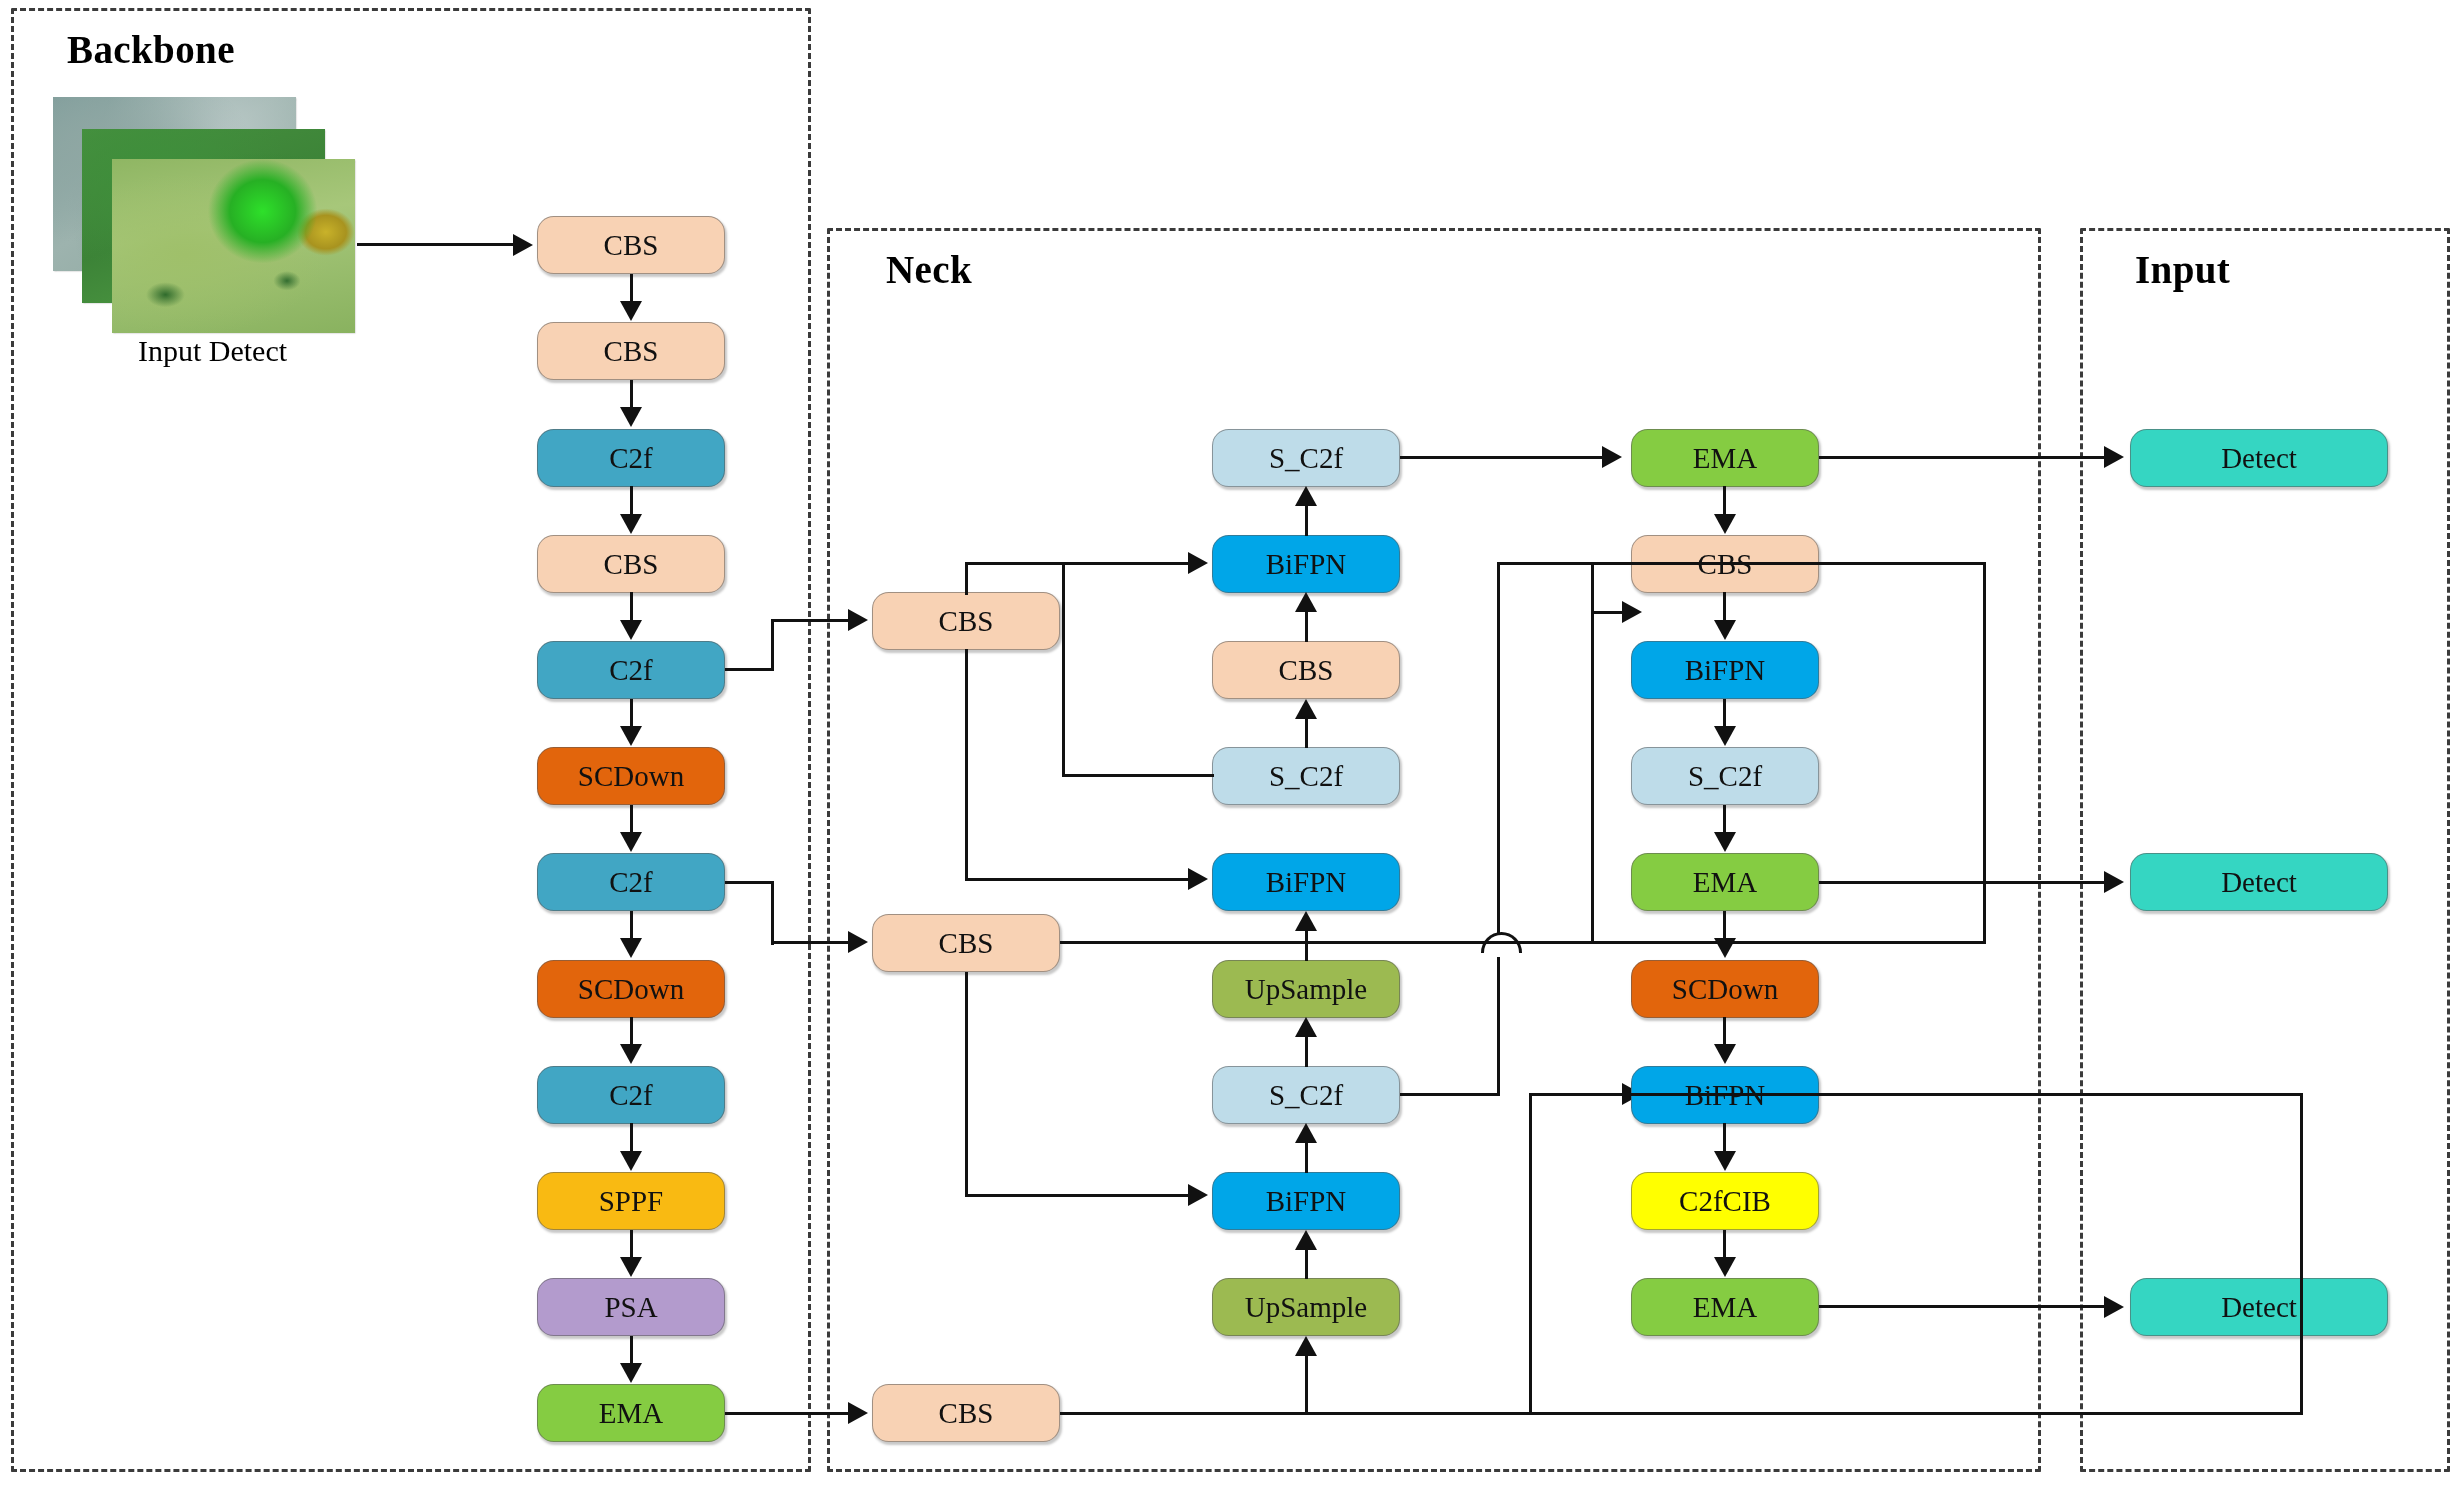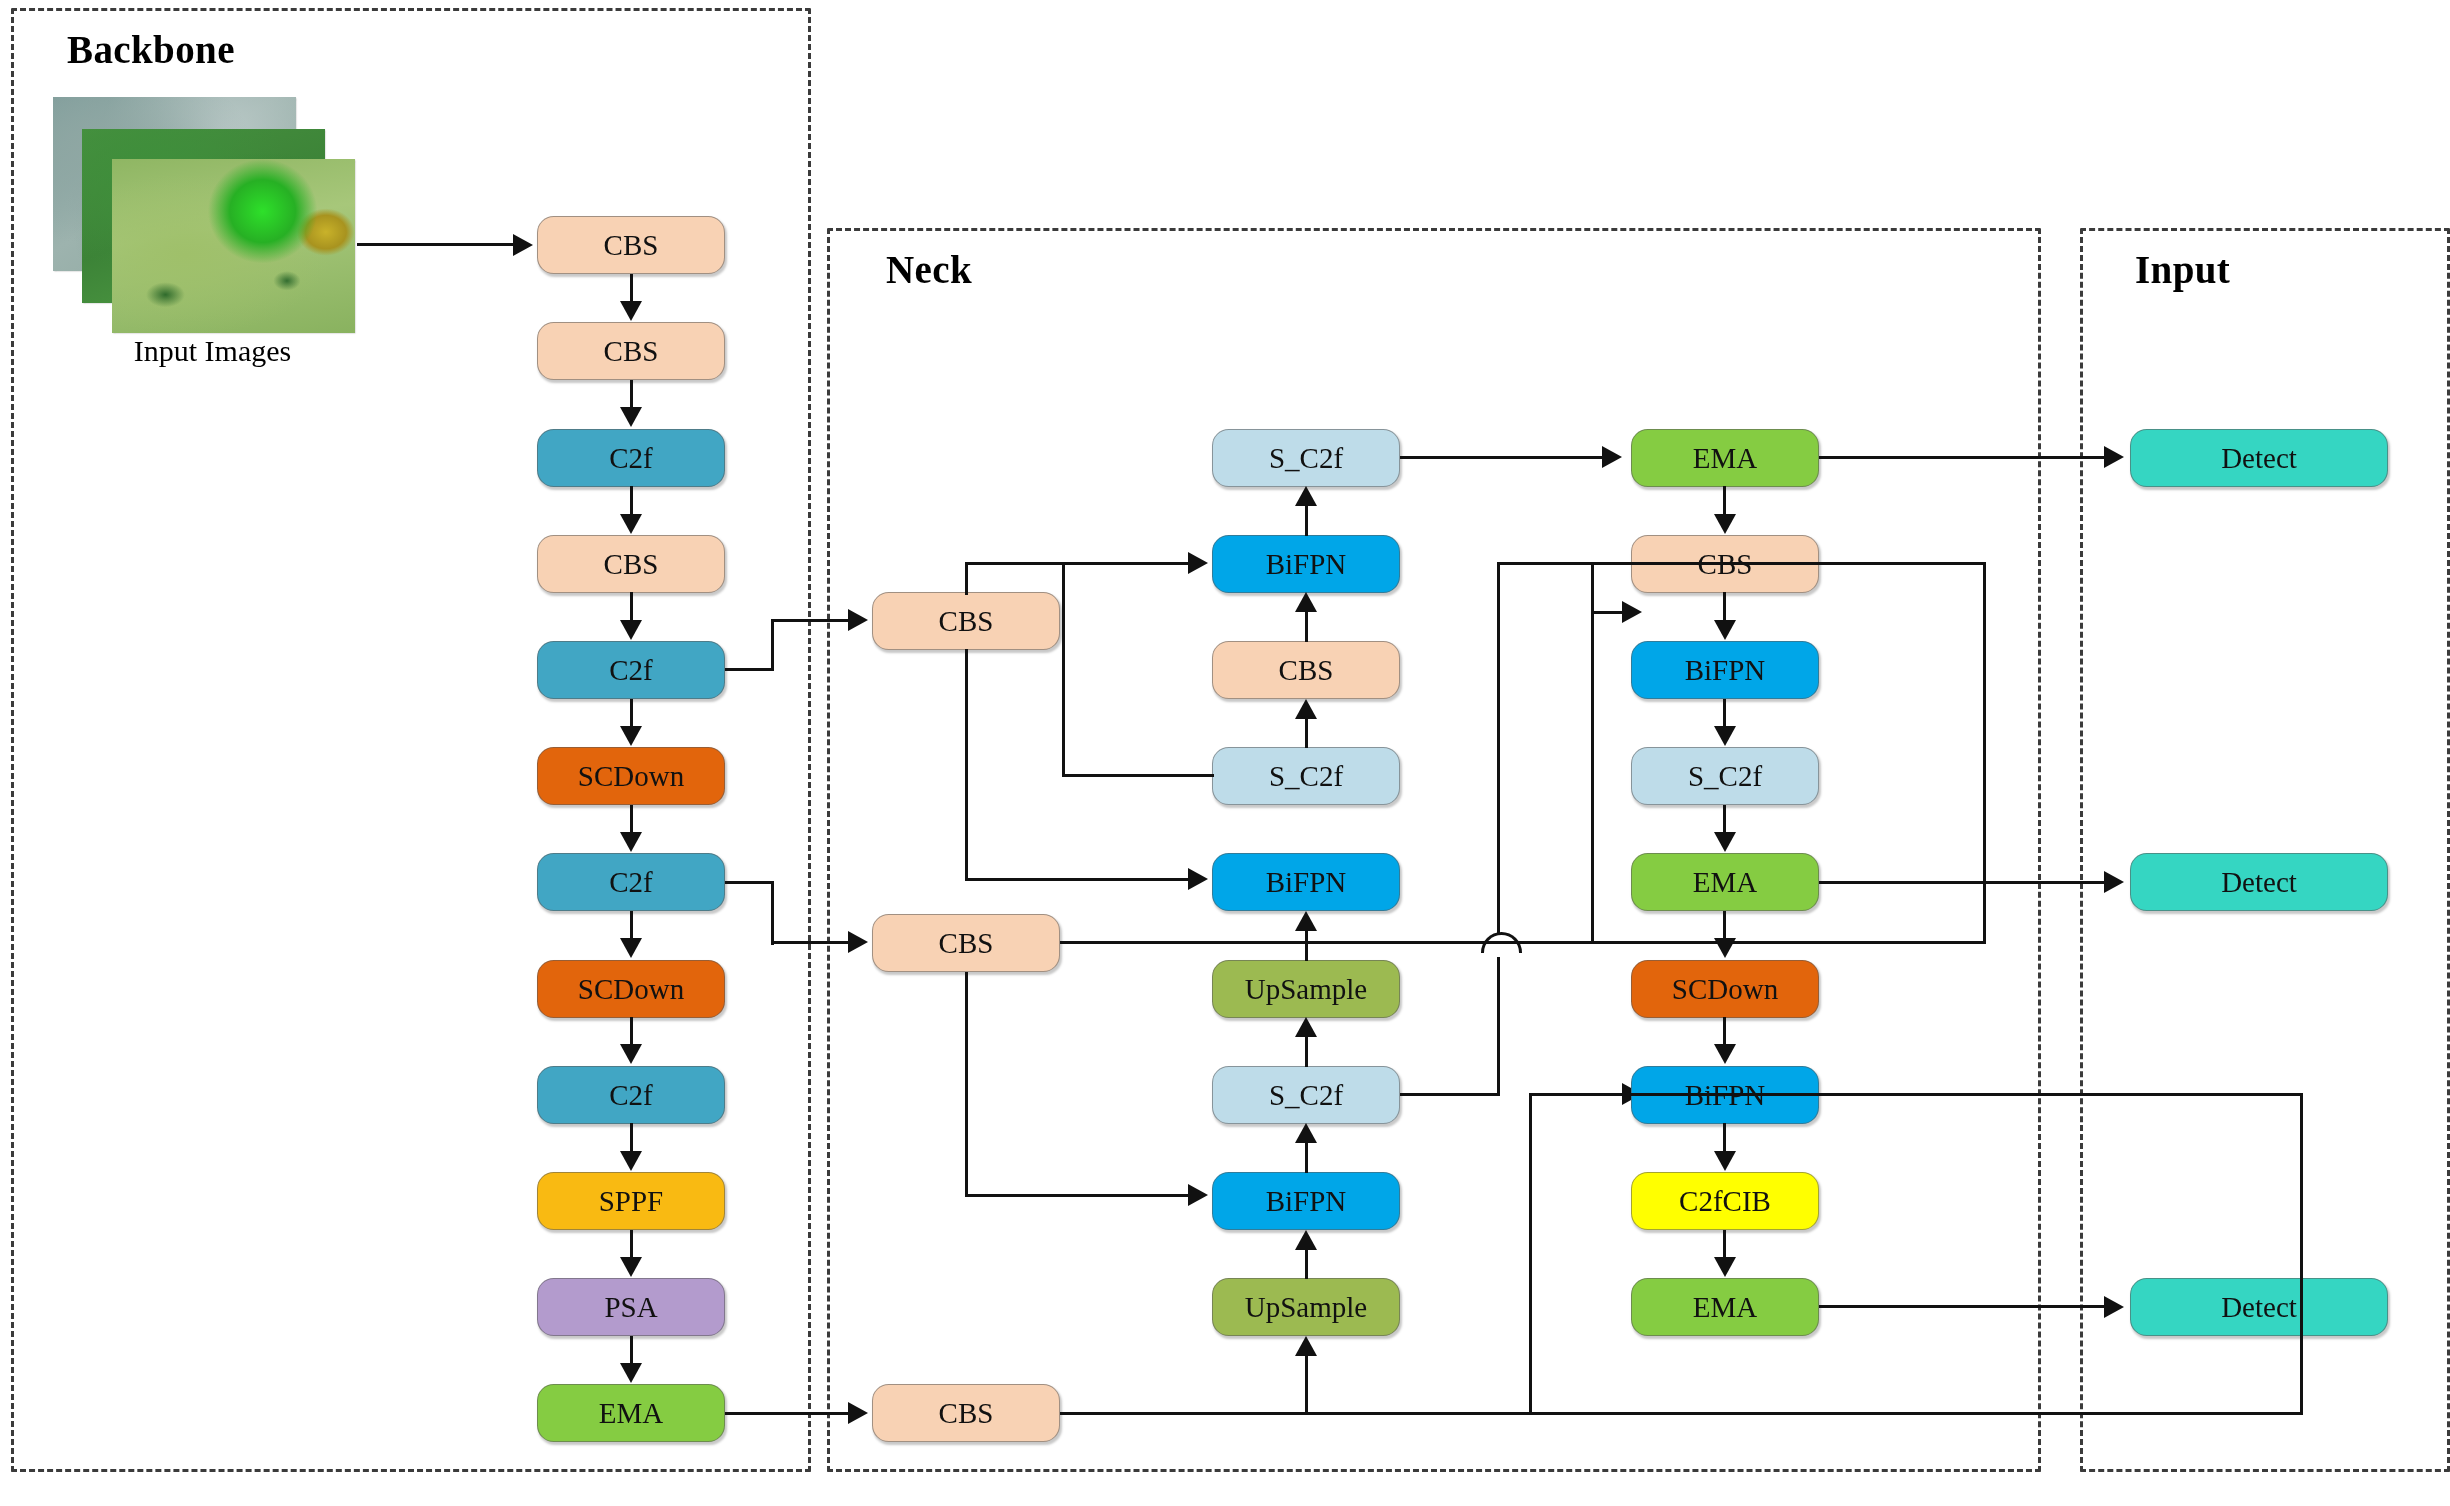--- a/index.html
+++ b/index.html
@@ -66,21 +66,21 @@
   <div class="frame-title" style="left:886px;top:247px;">Neck</div>
 
   <div class="frame" style="left:2080px;top:228px;width:370px;height:1244px;"></div>
   <div class="frame-title" style="left:2135px;top:247px;">Input</div>
 
   <div class="imgstack" style="left:53px;top:97px;width:319px;height:228px;">
     <div class="ph ph1" style="left:0px;top:0px;width:243px;height:174px;"></div>
     <div class="ph ph2" style="left:29px;top:32px;width:243px;height:174px;"></div>
     <div class="ph ph3" style="left:59px;top:62px;width:243px;height:174px;"></div>
   </div>
-  <div class="caption" style="left:53px;top:334px;width:319px;">Input Images</div>
+  <div class="caption" style="left:53px;top:334px;width:319px;">Input Detect</div>
 
   <div class="blk" style="left:537px;top:216px;width:188px;height:58px;background:#F8D2B4;">
     <span>CBS</span>
     </div>
   <div class="blk" style="left:537px;top:322px;width:188px;height:58px;background:#F8D2B4;">
     <span>CBS</span>
     </div>
   <div class="blk" style="left:537px;top:429px;width:188px;height:58px;background:#41A6C4;">
     <span>C2f</span>
     </div>

